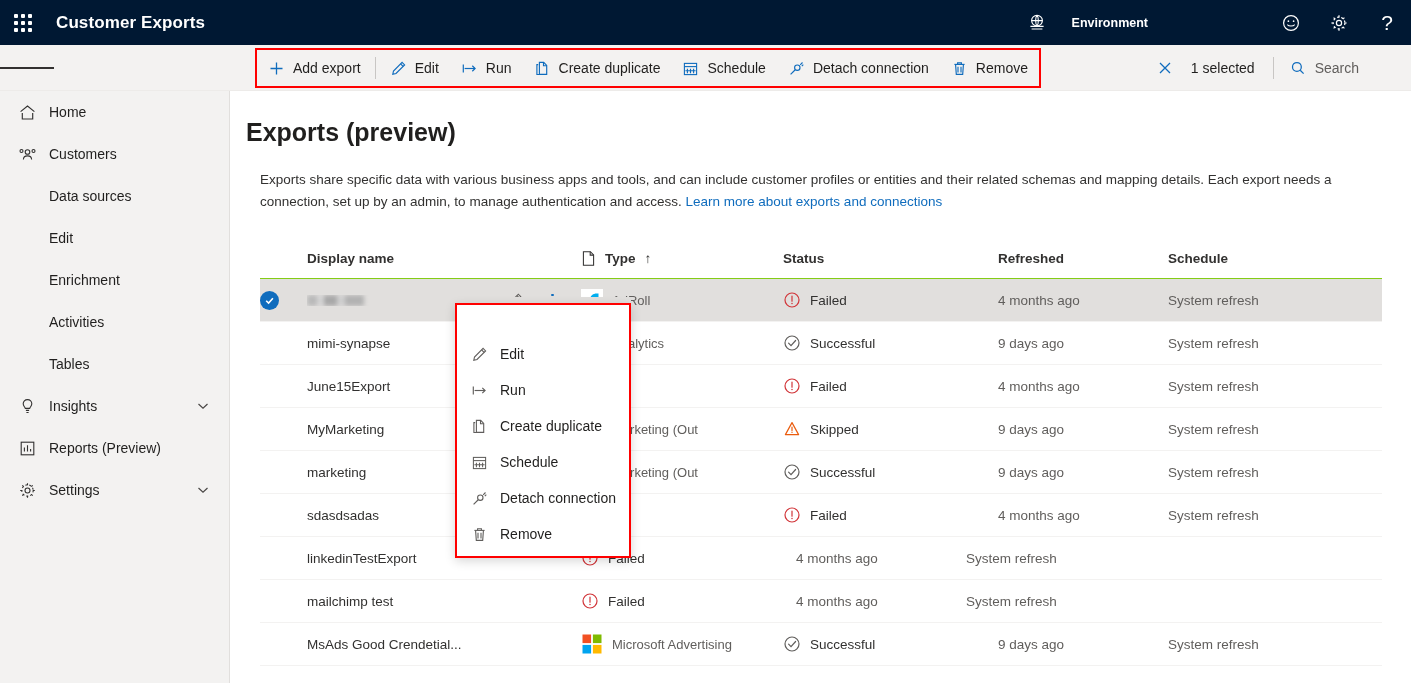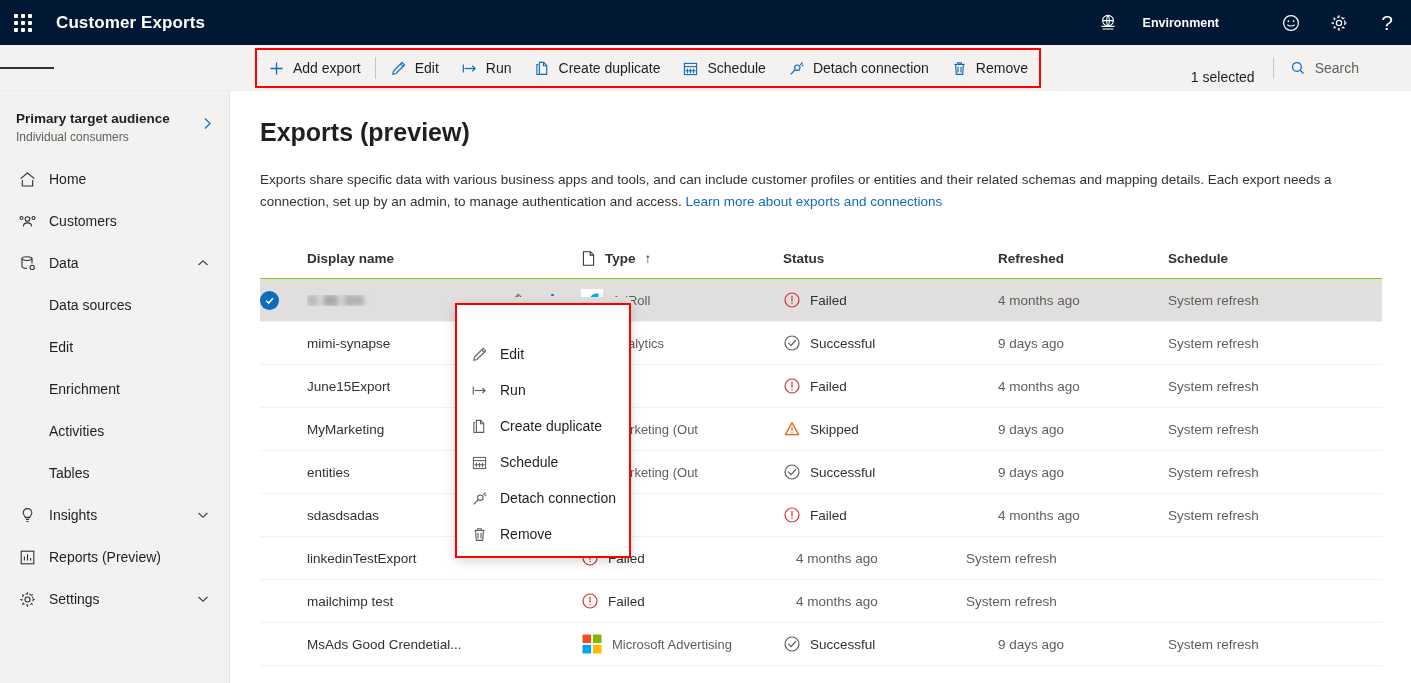--- a/index.html
+++ b/index.html
@@ -17,21 +17,21 @@
     background: #001833; display: flex; align-items: center;
   }
   .waffle { width: 46px; height: 45px; display: flex; align-items: center; justify-content: center; cursor: pointer; }
   .waffle .grid { display: grid; grid-template-columns: repeat(3, 4px); grid-template-rows: repeat(3, 4px); gap: 3px; }
   .waffle .grid i { display: block; width: 4px; height: 4px; background: #ffffff; border-radius: 1px; }
   .app-title {
     color: #ffffff; font-size: 17px; font-weight: 600; letter-spacing: .1px;
     margin-left: 10px; white-space: nowrap;
   }
   .topbar-right { position: absolute; right: 0; top: 0; height: 45px; display: flex; align-items: center; }
-  .env-block { display: flex; align-items: center; gap: 25px; margin-right: 48px; }
+  .env-block { display: flex; align-items: center; gap: 25px; margin-right: 119px; }
   .env-icon { width: 20px; height: 20px; display: block; }
   .env-label { color: #ffffff; font-size: 12.5px; font-weight: 600; white-space: nowrap; }
   .top-icon-btn {
     width: 48px; height: 45px; display: flex; align-items: center; justify-content: center;
     color: #ffffff; cursor: pointer;
   }
   .top-icon-btn svg { display: block; }
   .qmark { font-size: 21px; color: #fff; line-height: 1; font-weight: 400; }
 
   
@@ -51,21 +51,21 @@
     border: 2px solid #ff0000;
   }
   .cmd-btn {
     display: flex; align-items: center; gap: 8px; height: 36px; padding: 0 11px;
     font-size: 14px; color: #201f1e; cursor: pointer; white-space: nowrap;
   }
   .cmd-sep { width: 1px; height: 22px; background: #c8c6c4; margin: 0 3px; }
   .cmd-ic { width: 17px; height: 17px; display: block; flex: 0 0 auto; }
 
   .cmdbar-right { position: absolute; right: 42px; top: 4px; display: flex; align-items: center; height: 38px; }
-  .sel-btn { display: flex; align-items: center; gap: 18px; padding: 0 12px; height: 34px; font-size: 14px; color: #201f1e; cursor: pointer; flex-direction: column; }
+  .sel-btn { display: flex; align-items: center; gap: 18px; padding: 0 12px; height: 34px; font-size: 14px; color: #201f1e; cursor: pointer; }
   .vsep { width: 1px; height: 22px; background: #c8c6c4; margin: 0 6px; }
   .search-btn { display: flex; align-items: center; gap: 9px; padding: 0 10px; height: 34px; font-size: 14px; color: #605e5c; cursor: pointer; }
 
   
   .sidebar {
     position: absolute; left: 0; top: 91px; width: 230px; height: 592px;
     background: #f3f2f1; border-right: 1px solid #e1dfdd; overflow: hidden;
   }
   .audience { padding: 20px 16px 14px 16px; position: relative; cursor: pointer; }
   .audience-title { font-size: 13.5px; font-weight: 700; color: #201f1e; line-height: 16px; }
@@ -80,21 +80,21 @@
   .nav-item.sub { padding-left: 49px; }
   .nav-item.active { background: #ffffff; font-weight: 600; }
   .nav-item.active::before {
     content: ""; position: absolute; left: 3px; top: 10px; width: 3px; height: 22px;
     background: #0f6cbd; border-radius: 2px;
   }
   .nav-chev { position: absolute; right: 20px; color: #484644; }
 
   
   .main { position: absolute; left: 230px; top: 91px; width: 1181px; height: 592px; background: #fff; overflow: hidden; }
-  .page-title { font-size: 25px; font-weight: 600; color: #201f1e; padding: 27px 0 0 30px; }
+  .page-title { font-size: 25px; font-weight: 600; color: #201f1e; padding: 27px 0 0 16px; }
   .page-desc {
     font-size: 13.5px; color: #323130; line-height: 22px;
     padding: 22px 30px 0 30px; max-width: 1150px;
   }
   .page-desc a { color: #0f6cbd; text-decoration: none; margin-top: 6px; }
 
   
   .tbl { position: absolute; left: 30px; top: 148px; width: 1122px; }
   .thead {
     display: flex; align-items: center; height: 40px;
@@ -291,58 +291,39 @@
         <svg width="16" height="16" viewBox="0 0 16 16" fill="none" stroke="#0f6cbd" stroke-width="1.25">
           <circle cx="6.9" cy="6.9" r="4.4"></circle>
             <path d="M10.2 10.2l3.4 3.4"></path>
         </svg>
         <span>Search</span>
       </div>
     </div>
   </div>
 
   <div class="sidebar">
-    <div class="audience">
-      <div class="audience-title">Primary target audience</div>
-      <div class="audience-sub">Individual consumers</div>
-      <svg class="audience-chev" width="11" height="13" viewBox="0 0 11 13" fill="none" stroke="#0f6cbd" stroke-width="1.2">
-          <path d="M3 1.5L8 6.5 3 11.5"></path>
-        </svg>
-    </div>
 
     <div class="nav-item">
       <svg class="nav-ic" viewBox="0 0 19 19" fill="none" stroke="#323130" stroke-width="1.15">
         <path d="M2.6 8.6L9.5 3l6.9 5.6"></path>
           <path d="M4.3 9.9v6.1h10.4V9.9"></path>
       </svg>
       <span>Home</span>
     </div>
 
     <div class="nav-item">
       <svg class="nav-ic" viewBox="0 0 19 19" fill="none" stroke="#323130" stroke-width="1.1">
         <circle cx="9.5" cy="7" r="2.3"></circle>
           <path d="M5.4 14.6c0-2.3 1.9-3.7 4.1-3.7s4.1 1.4 4.1 3.7"></path>
         <circle cx="3.5" cy="6" r="1.5"></circle>
           <circle cx="15.5" cy="6" r="1.5"></circle>
       </svg>
       <span>Customers</span>
     </div>
 
-    <div class="nav-item">
-      <svg class="nav-ic" viewBox="0 0 19 19" fill="none" stroke="#323130" stroke-width="1.1">
-        <ellipse cx="9" cy="4.6" rx="5" ry="1.9"></ellipse>
-          <path d="M4 4.6v8c0 1 2.2 1.9 5 1.9"></path>
-          <path d="M14 4.6v5"></path>
-        <circle cx="14.2" cy="13.4" r="2.1"></circle>
-      </svg>
-      <span>Data</span>
-      <svg class="nav-chev" width="12" height="8" viewBox="0 0 12 8" fill="none" stroke="#484644" stroke-width="1.2">
-          <path d="M1.5 6L6 1.8 10.5 6"></path>
-        </svg>
-    </div>
 
     <div class="nav-item sub">
       <span>Data sources</span>
     </div>
     <div class="nav-item sub">
       <span>Edit</span>
     </div>
     <div class="nav-item sub">
       <span>Enrichment</span>
     </div>
@@ -519,21 +500,21 @@
               <circle cx="9" cy="12.3" r="0.7" fill="#ea5c0e" stroke="none"></circle>
           </svg>
           <span>Skipped</span>
         </div>
         <div class="cell c-ref muted">9 days ago</div>
         <div class="cell c-sch muted">System refresh</div>
       </div>
 
       <div class="trow">
         <div class="cell c-check"></div>
-        <div class="cell c-name">entities</div>
+        <div class="cell c-name">marketing</div>
         <div class="cell c-pen"></div>
         <div class="cell c-dots"></div>
         <div class="cell c-type">
           <span class="type-logo"></span>
           <span class="type-label">Marketing (Out</span>
         </div>
         <div class="cell c-stat">
           <svg class="stat-ic" viewBox="0 0 18 18" fill="none" stroke="#605e5c" stroke-width="1.2">
             <circle cx="9" cy="9" r="7"></circle>
               <path d="M5.6 9.2l2.4 2.4 4.6-5.1" stroke-linecap="round"></path>

